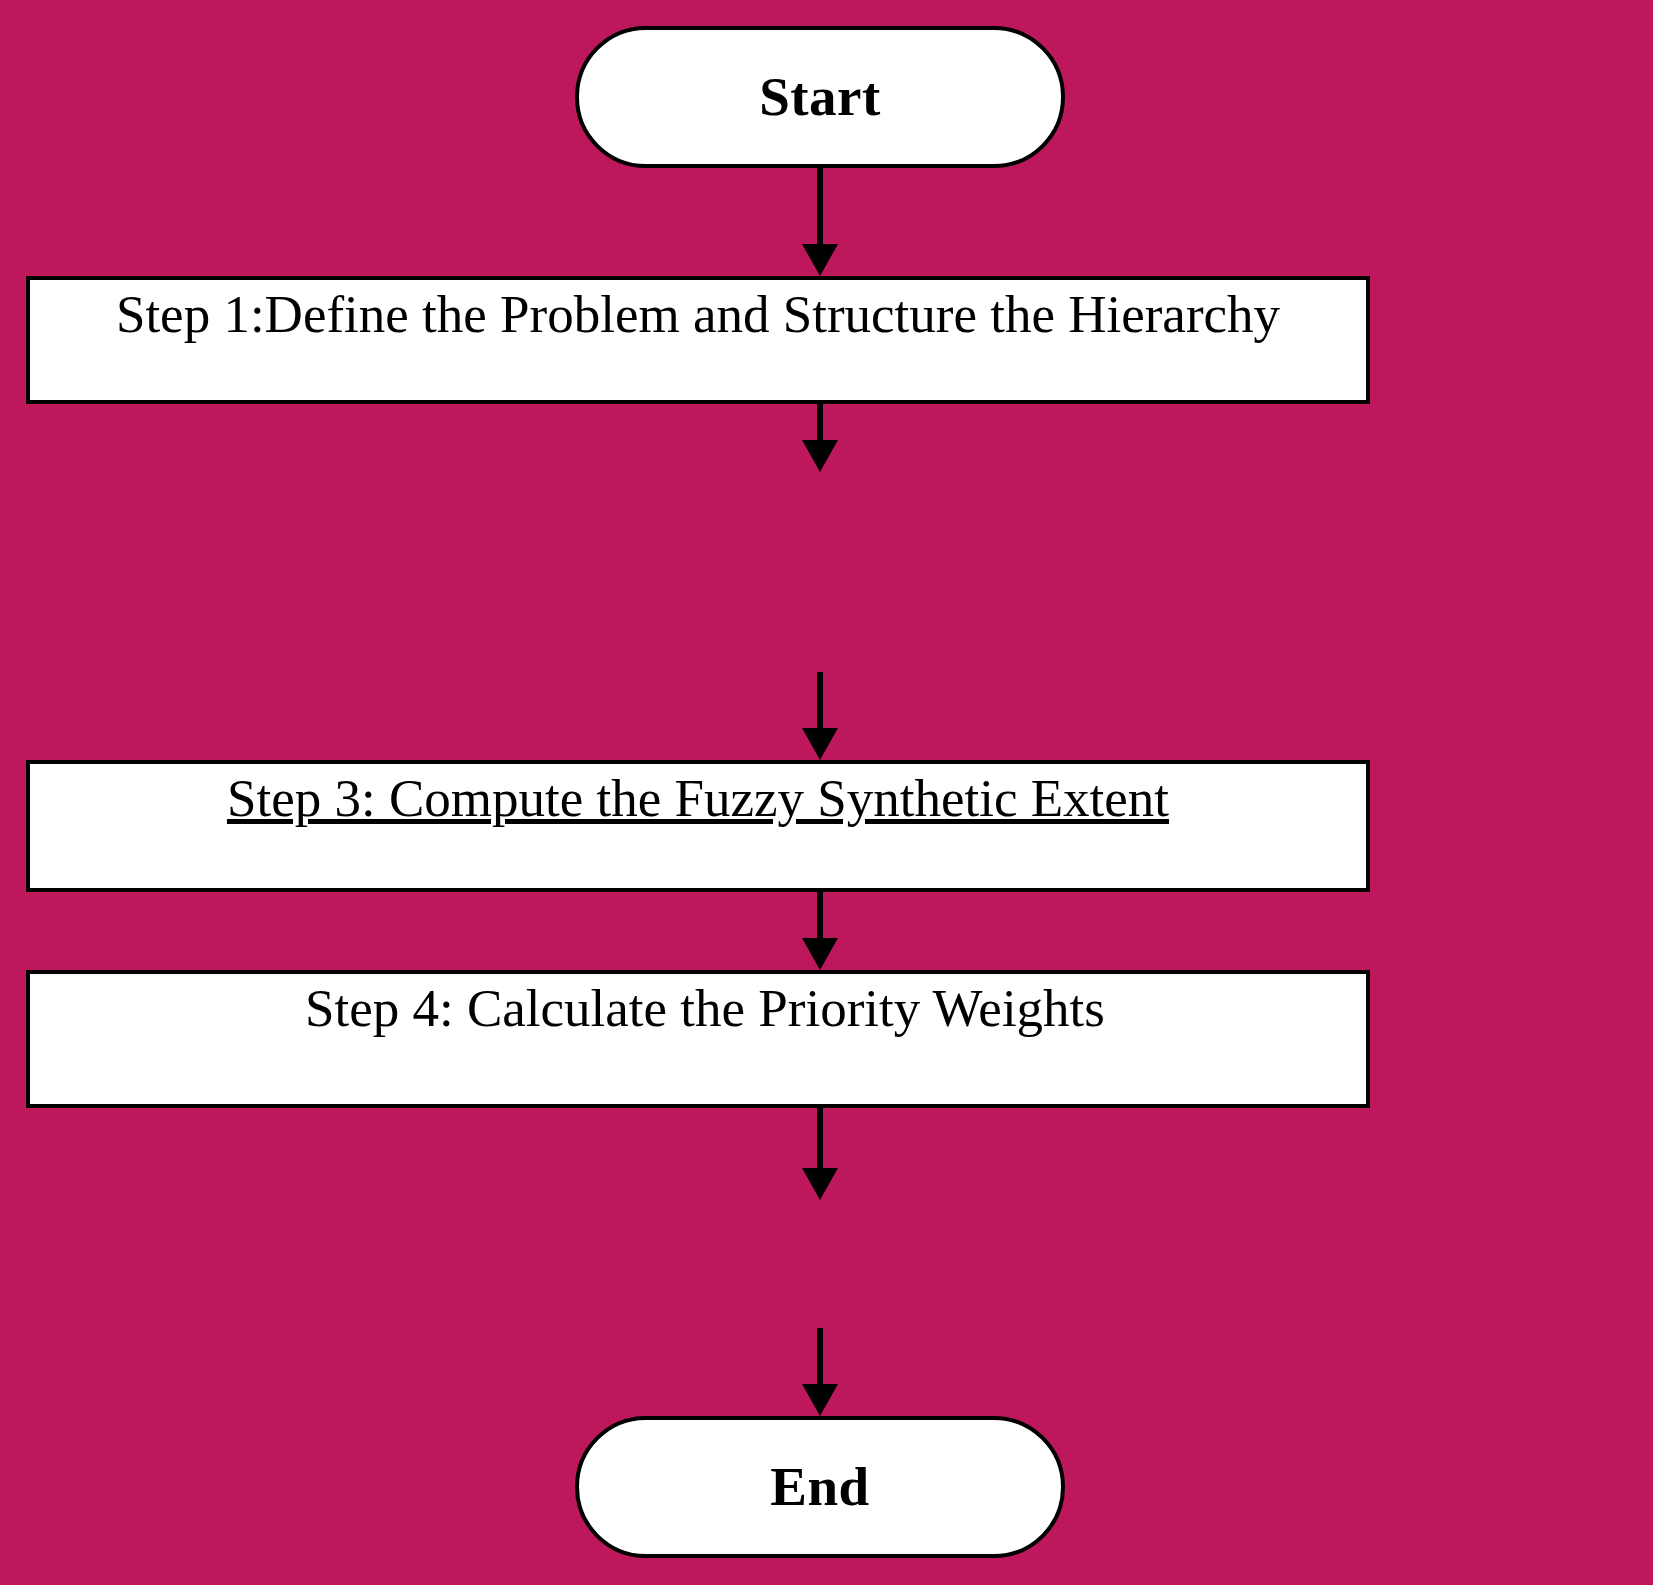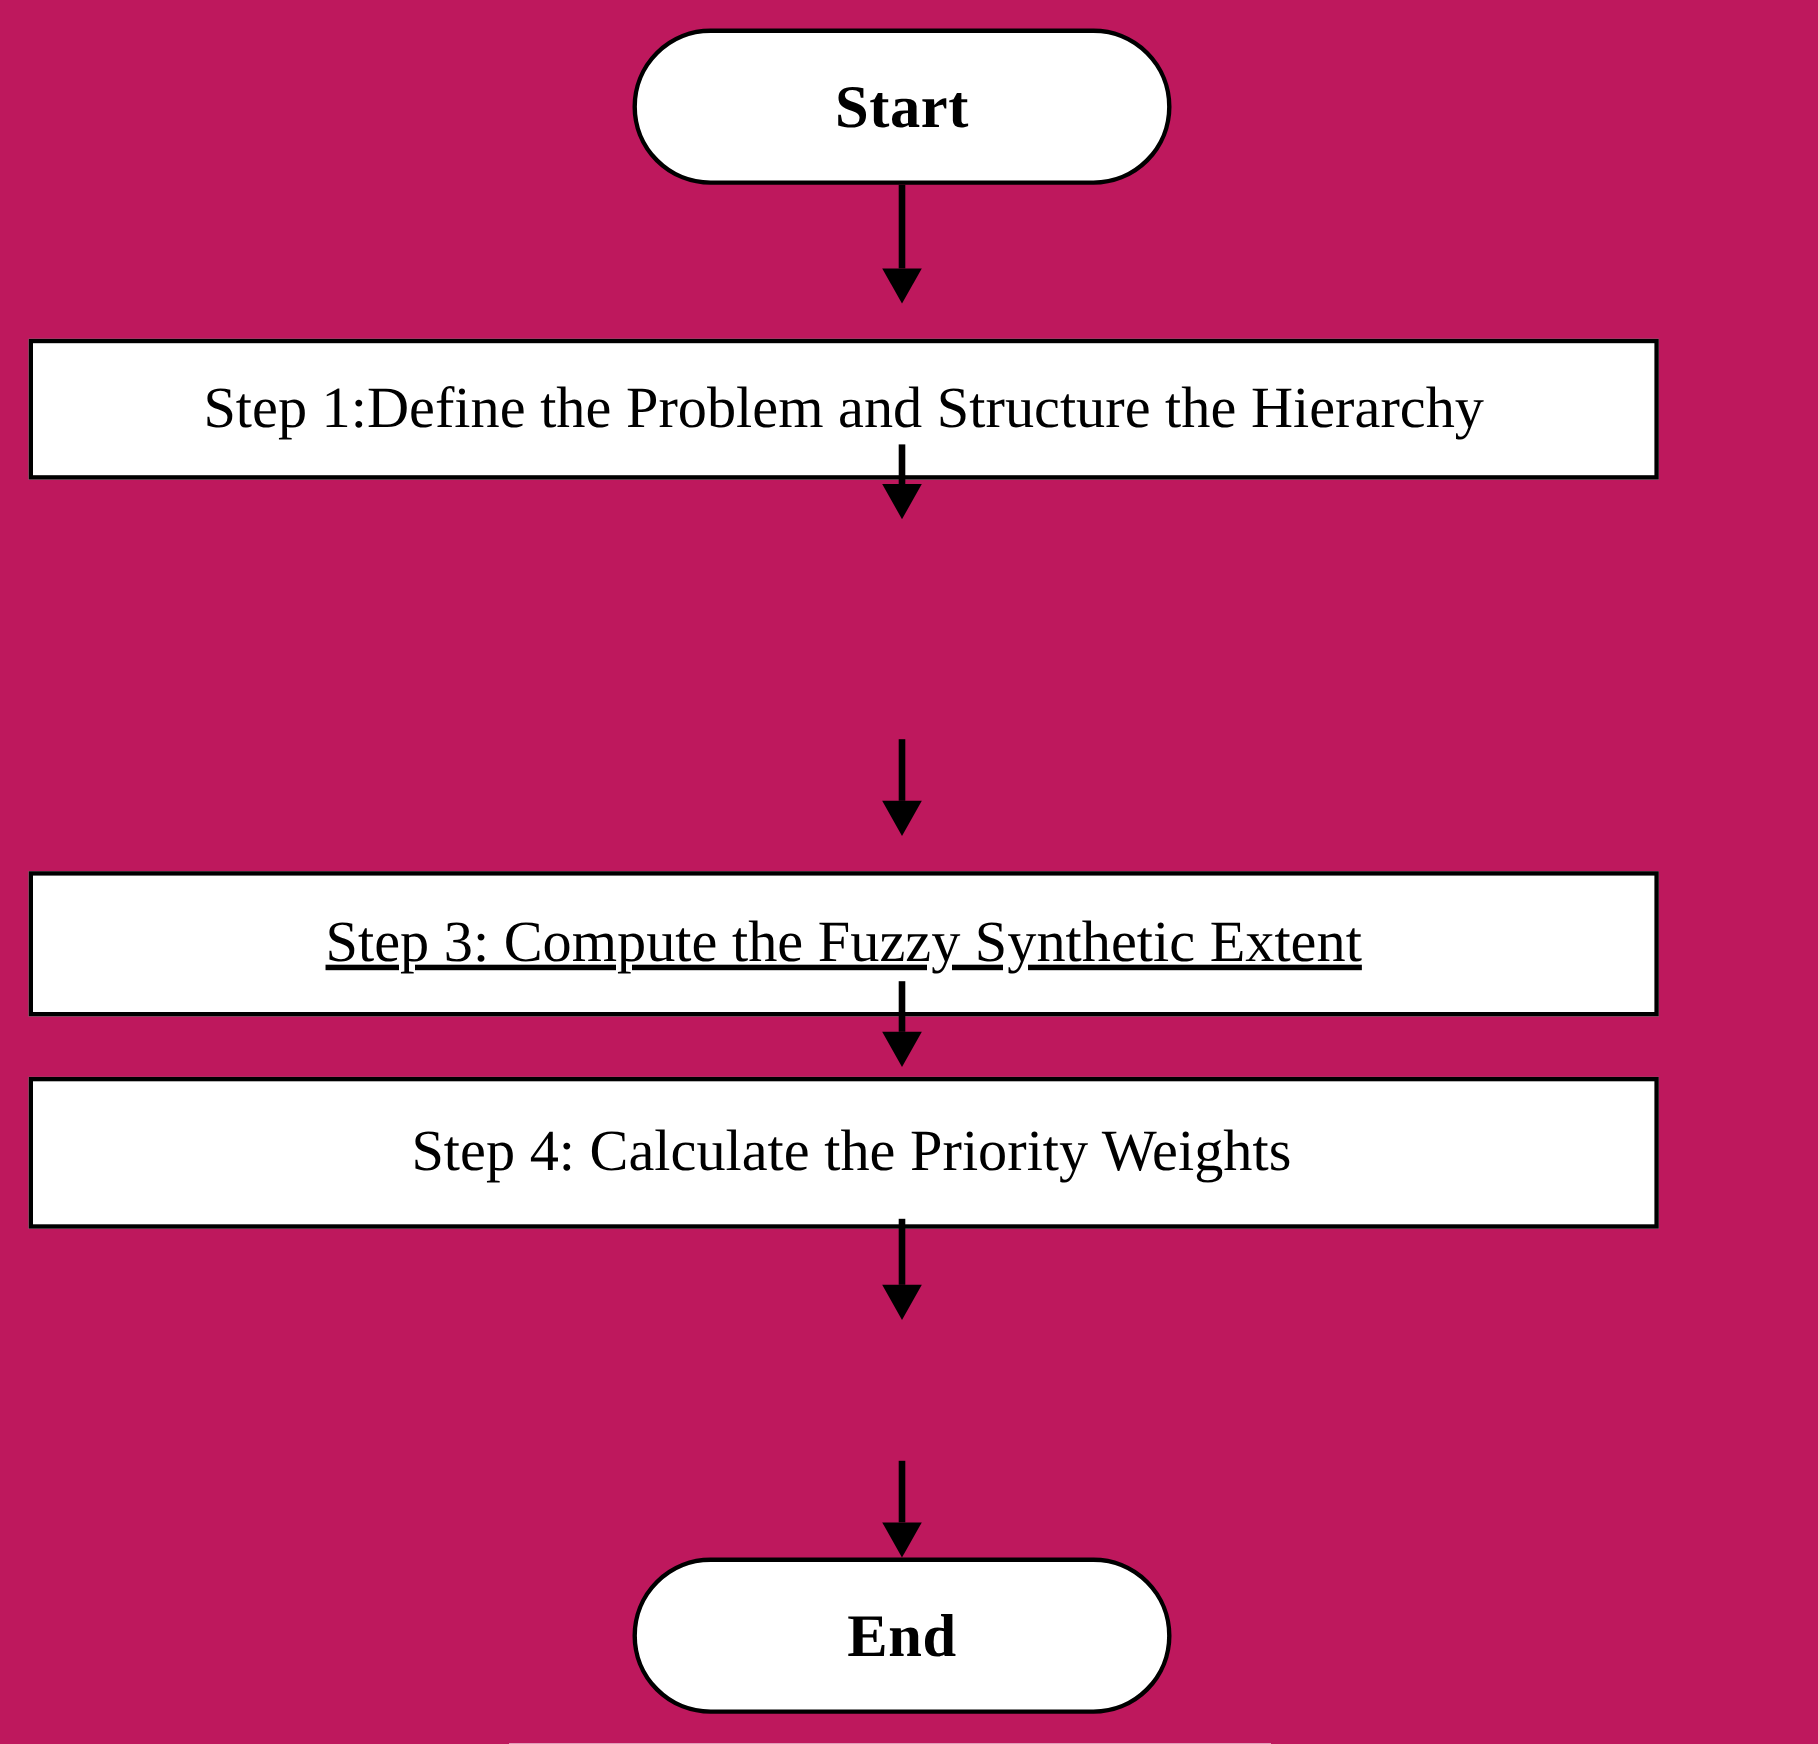--- a/index.html
+++ b/index.html
@@ -37,29 +37,27 @@
     line-height: 1.05;
     color: #000000;
     letter-spacing: 0.5px;
     white-space: nowrap;
   }
 
   
   .process {
     position: absolute;
     left: 26px;
-    width: 1482px;
+    width: 1344px;
     box-sizing: border-box;
     border: 4px solid #000000;
     background: #ffffff;
     display: flex;
-    align-items: center;
     justify-content: center;
     padding: 0 18px;
-    margin-top: 32px;
   }
   .process .node-label {
     font-size: 53px;
     line-height: 1.32;
     color: #000000;
     text-align: center;
     white-space: pre-line;
   }
 
   
@@ -87,21 +85,21 @@
     border-left: 18px solid transparent;
     border-right: 18px solid transparent;
     border-top: 32px solid #000000;
   }
 
   
   #node-start      { top: 26px; }
   #node-step1      { top: 276px;  height: 128px; }
   #node-step2      { top: 472px;  height: 200px; }
   #node-step3      { top: 760px;  height: 132px; text-decoration: underline; }
-  #node-step4      { top: 947px;  height: 138px; padding-left: 32px; }
+  #node-step4      { top: 970px;  height: 138px; padding-left: 32px; }
   #node-step5      { top: 1200px; height: 128px; }
   #node-end        { top: 1416px; text-align: right; }
 
   
   #conn-start-step1 { top: 168px;  height: 108px; }
   #conn-step1-step2 { top: 404px;  height: 68px;  }
   #conn-step2-step3 { top: 672px;  height: 88px;  }
   #conn-step3-step4 { top: 892px;  height: 78px;  }
   #conn-step4-step5 { top: 1108px; height: 92px;  }
   #conn-step5-end   { top: 1328px; height: 88px;  }

